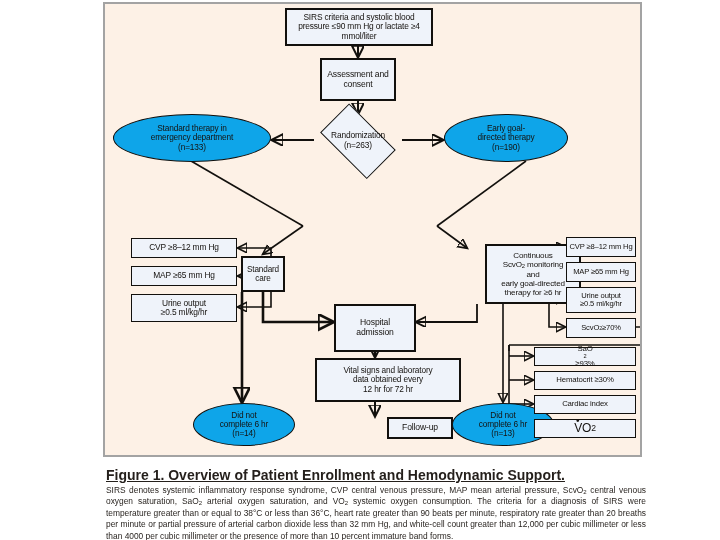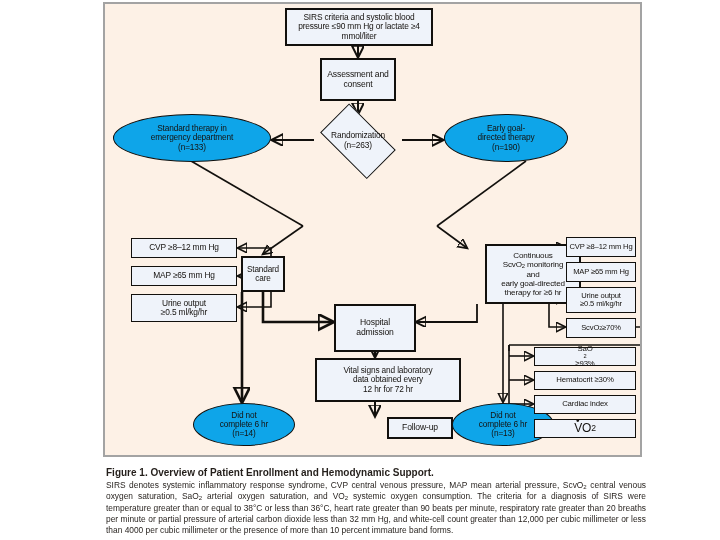--- a/index.html
+++ b/index.html
@@ -61,21 +61,21 @@
   svg#wires { position:absolute; left:0; top:0; width:539px; height:455px; }
   svg#wires line, svg#wires path, svg#wires polyline { stroke:#12100d; fill:none; }
 
   
   #caption {
     position: absolute;
     left: 106px; top: 466px;
     width: 540px;
     color: #241f1b;
   }
-  #caption-title { font-weight: bold; font-size: 10px; line-height: 1.35; }
+  #caption-title { font-weight: bold; font-size: 14px; line-height: 1.35; text-decoration: underline; }
   #caption-body  { font-size: 8.4px; line-height: 1.36; text-align: justify; }
 </style>
 </head>
 <body>
 
 <div id="page">
 
   <div id="figure-panel">
 
     <svg id="wires" viewBox="0 0 539 455">

